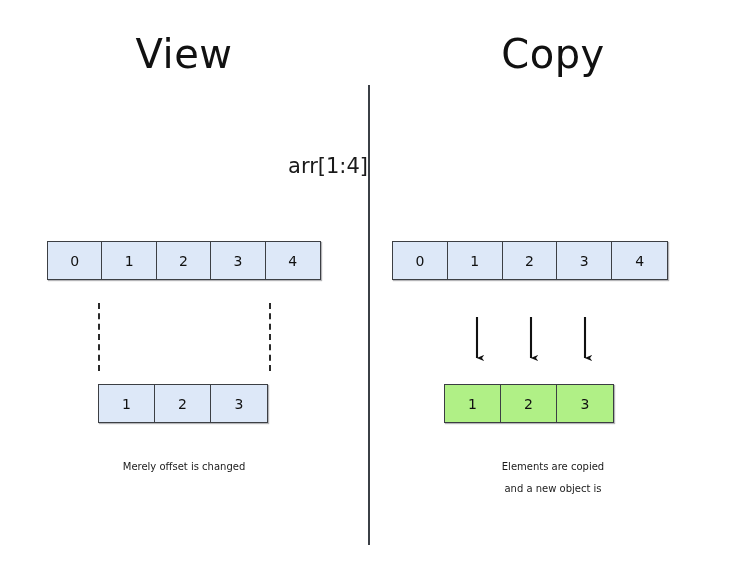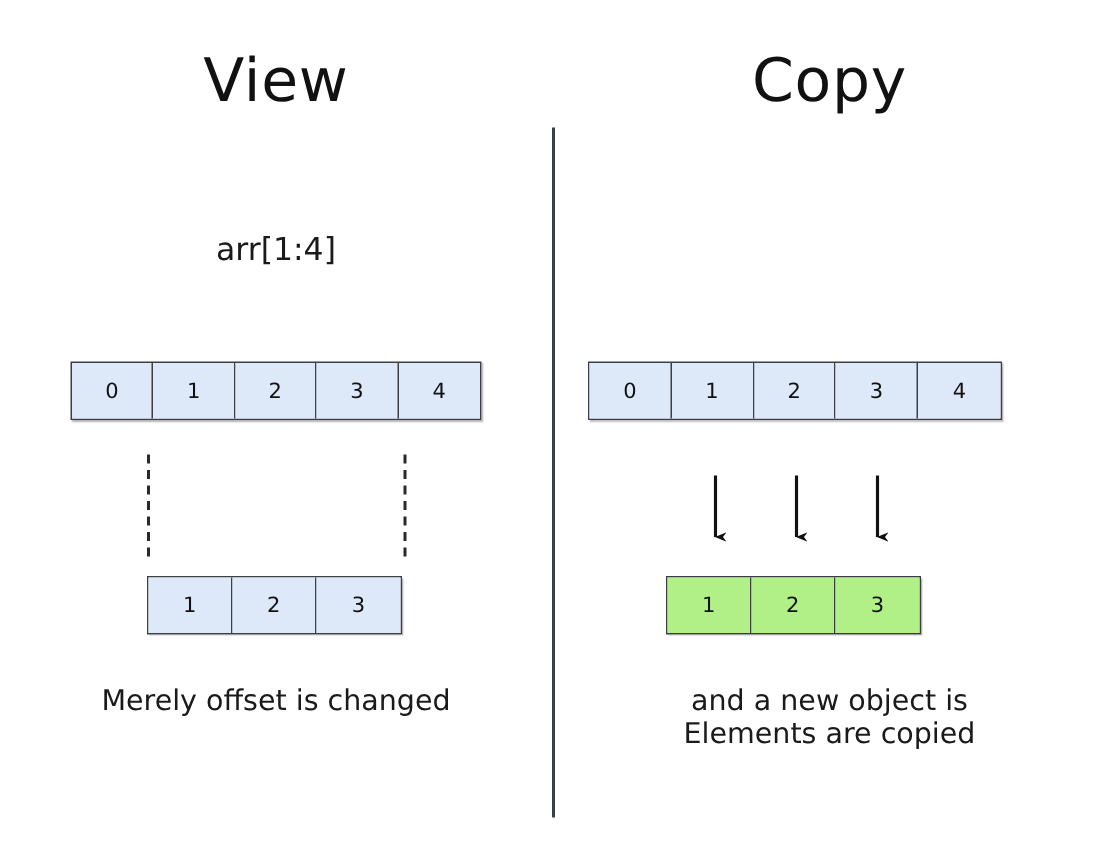--- a/index.html
+++ b/index.html
@@ -52,21 +52,21 @@
     font-weight: 400;
     line-height: 48px;
     letter-spacing: 0.5px;
     color: #111111;
   }
   .panel-subtitle {
     position: absolute;
     top: 153px;
     left: 0;
     width: 368px;
-    text-align: center;
+    text-align: right;
     font-size: 21px;
     font-weight: 400;
     line-height: 26px;
     color: #1a1a1a;
   }
 
   
   .array {
     position: absolute;
     display: flex;
@@ -132,21 +132,21 @@
     width: 368px; height: 561px;
     pointer-events: none;
   }
 
   
   .caption {
     position: absolute;
     left: 0;
     width: 368px;
     text-align: center;
-    font-size: 19px;
+    font-size: 10px;
     line-height: 22px;
     color: #1a1a1a;
   }
   .caption.left-cap  { top: 456px; }
   .caption.right-cap { top: 456px; }
   .caption .line { display: block; }
 </style>
 </head>
 <body>
 
@@ -206,18 +206,18 @@
       <line x1="216" y1="317" x2="216" y2="358" stroke="#111111" stroke-width="2.1" marker-end="url(#arrowhead)"></line>
     </svg>
 
     <div class="array green-arr arr-bottom-right">
       <div class="cell green">1</div>
       <div class="cell green">2</div>
       <div class="cell green">3</div>
     </div>
 
     <div class="caption right-cap">
+      <span class="line">Elements are copied</span>
       <span class="line">and a new object is</span>
-      <span class="line">Elements are copied</span>
     </div>
   </div>
 
 </div>
 
 </body></html>

